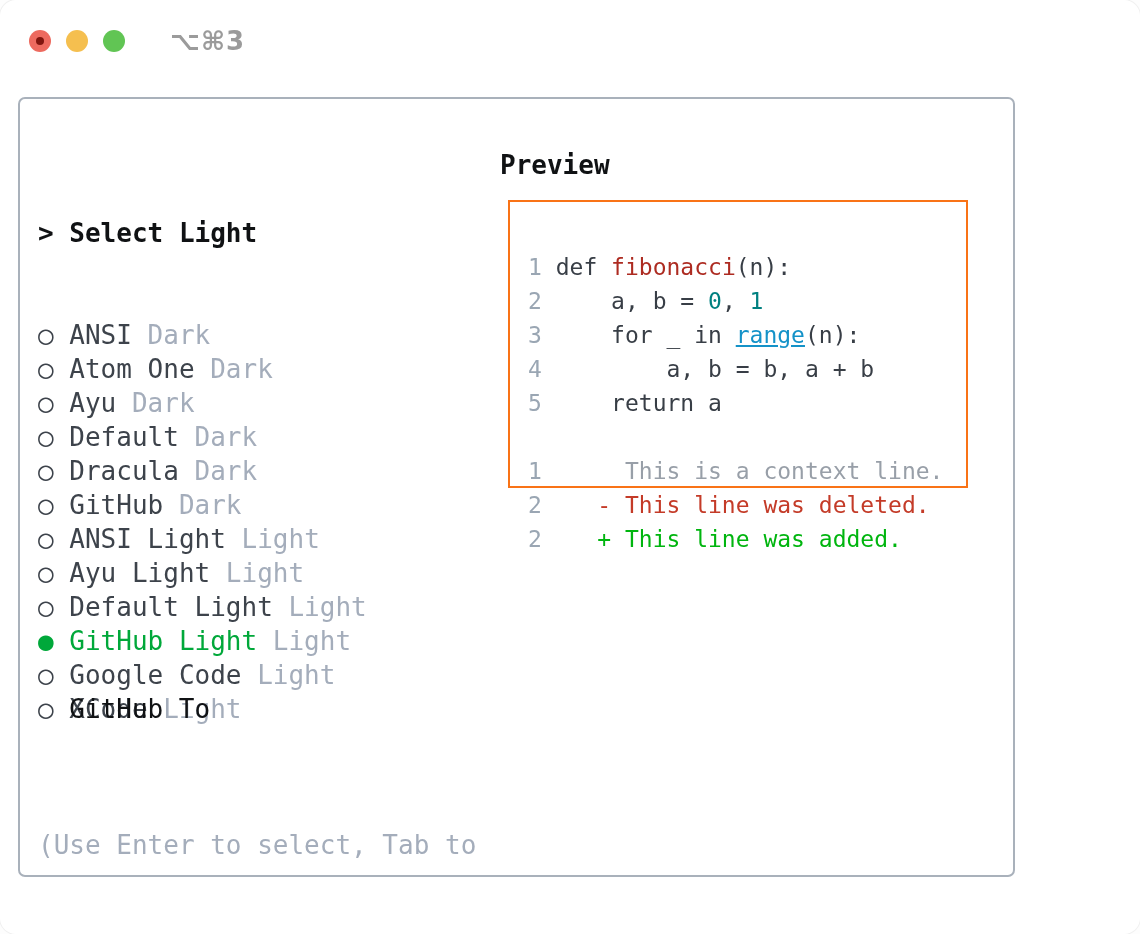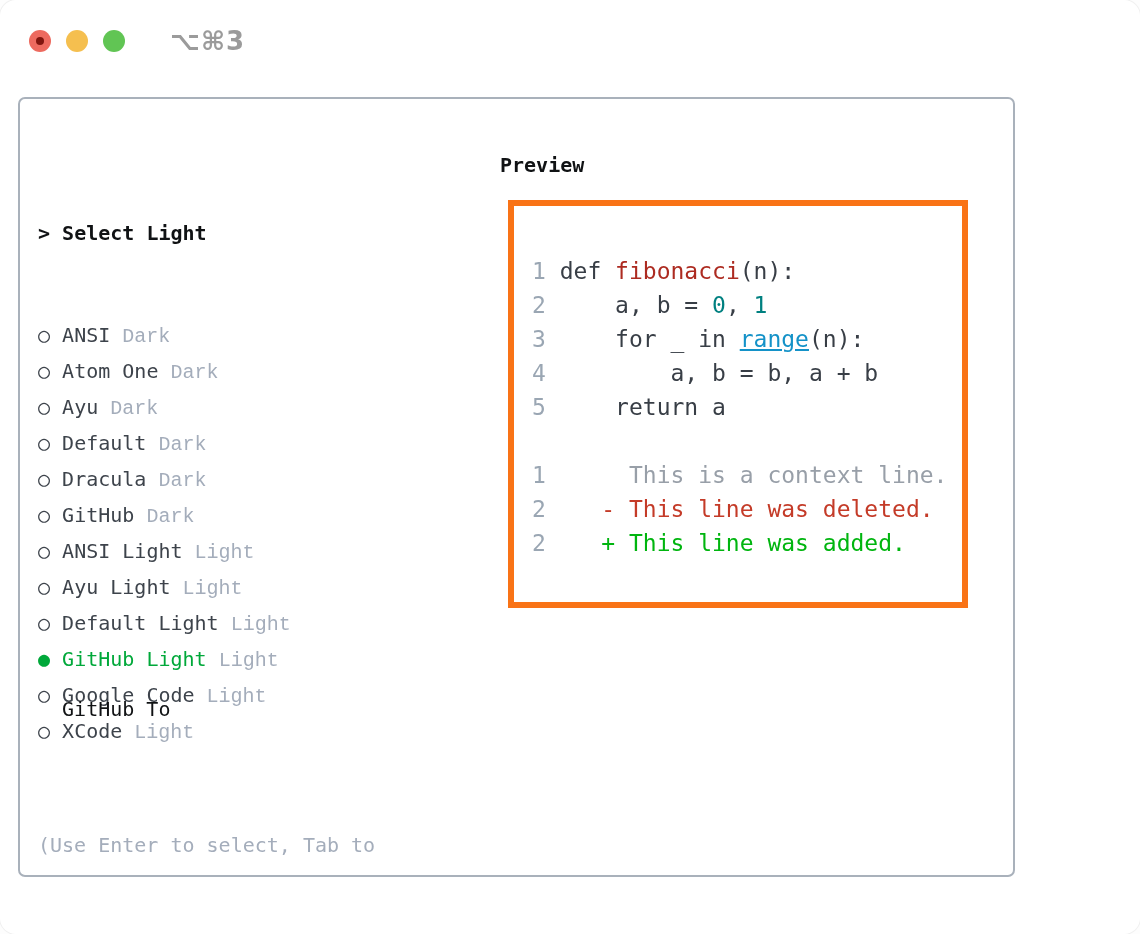--- a/index.html
+++ b/index.html
@@ -19,33 +19,33 @@
   .light{width:22px;height:22px;border-radius:50%;margin-right:15px;position:relative;}
   .light.red{background:var(--traffic-red);}
   .light.red::after{content:"";position:absolute;left:7px;top:7px;width:8px;height:8px;
           border-radius:50%;background:var(--traffic-red-dot);}
   .light.yellow{background:var(--traffic-yellow);}
   .light.green{background:var(--traffic-green);}
   .shortcut{margin-left:30px;font-family:"DejaVu Sans","Liberation Sans",sans-serif;
           font-size:26px;font-weight:600;color:var(--titlebar-text);letter-spacing:1px;}
   .panel{position:absolute;left:18px;top:97px;width:997px;height:780px;
           border:2px solid var(--panel-border);border-radius:7px;background:#fff;}
-  .mono{font-size:20px;line-height:34px;white-space:pre;color:var(--text-primary);}
+  .mono{font-size:26px;line-height:34px;white-space:pre;color:var(--text-primary);}
   .block{position:absolute;}
   #select-block{left:18px;top:49px;}
   #apply-block{left:18px;top:525px;}
   #hint-block{left:18px;top:661px;color:var(--text-muted);}
   .hdr{font-weight:bold;color:var(--text-header);}
   .apply-hdr{color:var(--text-header);padding-left:2ch;}
   .marker{color:var(--text-primary);}
   .marker.sel,.opt-name.sel{color:var(--accent-green);}
-  .variant{color:var(--text-muted);font-family:Liberation Mono, monospace;}
+  .variant{color:var(--text-muted);}
   #preview-header{left:480px;top:49px;}
-  #preview-box{left:488px;top:101px;width:460px;height:408px;
-          border:6px solid #f97316;background:#fff;}
+  #preview-box{left:488px;top:101px;width:460px;height:288px;
+          border:2px solid #f97316;background:#fff;}
   #code-pre{padding:48px 0 0 18px;font-size:23px;line-height:34px;white-space:pre;}
   .ln{color:var(--line-number);}
   .tk-code{color:var(--code-default);}
   .tk-fn{color:var(--code-function);}
   .tk-lit{color:var(--code-literal);}
   .tk-builtin{color:var(--code-builtin);text-decoration:underline;}
   .tk-ctx{color:var(--diff-context);}
   .tk-del{color:var(--diff-deleted);}
   .tk-add{color:var(--diff-added);}
 </style>

